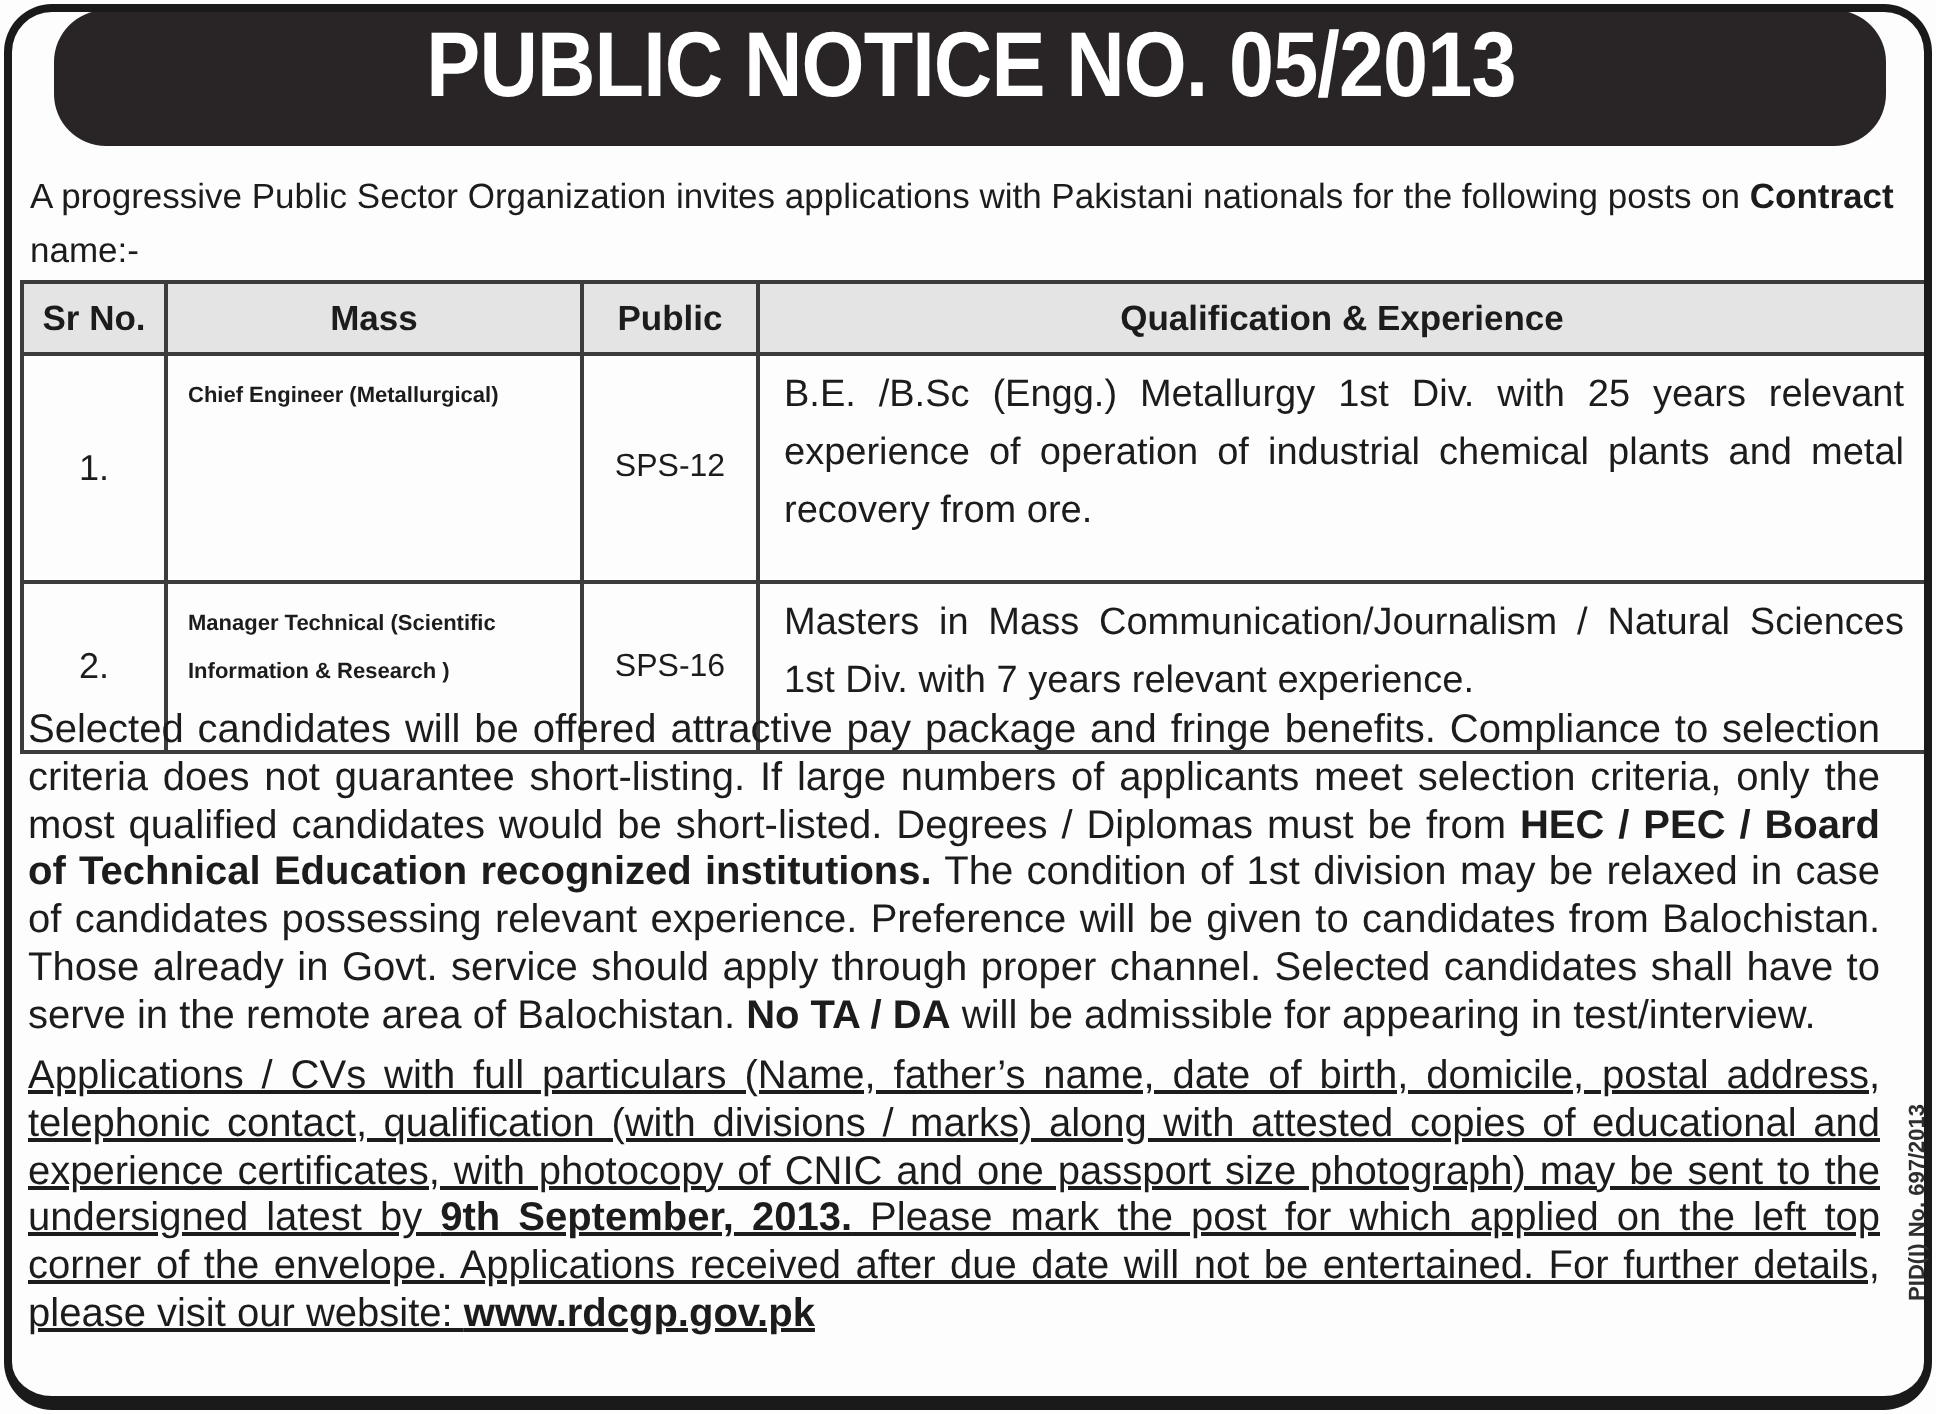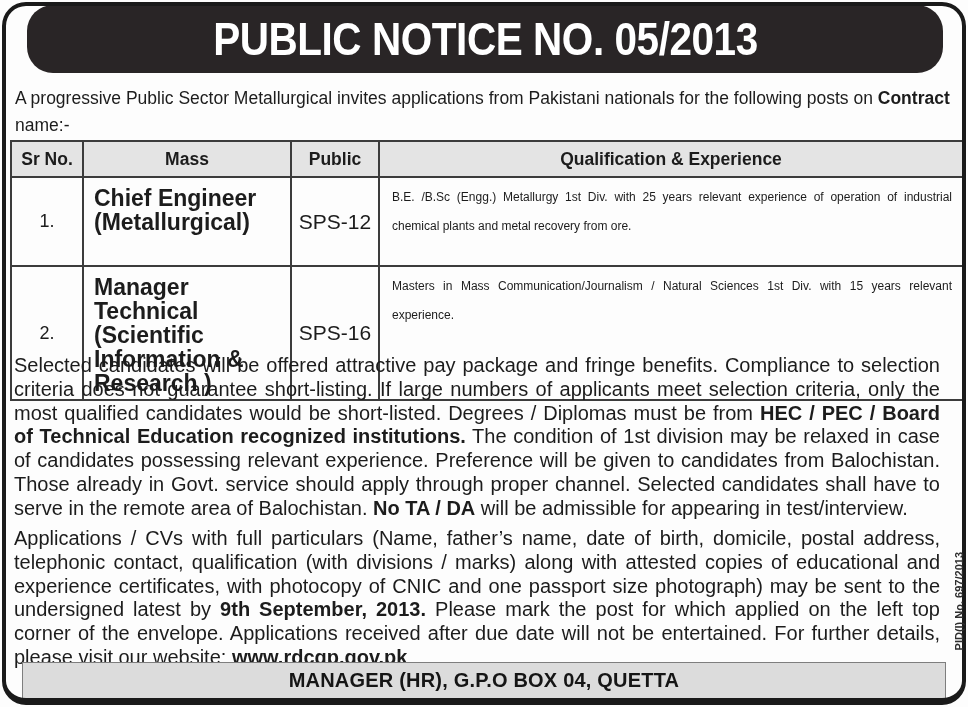--- a/index.html
+++ b/index.html
@@ -17,21 +17,21 @@
     border: 4px solid #1a1a1a;
     border-bottom-width: 7px;
     border-radius: 24px;
     pointer-events: none;
     z-index: 5;
   }
   .titlebar {
     position: absolute; left: 27px; right: 25px; top: 5px; height: 68px;
     background: #292526;
     border-radius: 26px;
-    display: flex; align-items: center; justify-content: center;
+    display: flex; justify-content: center;
   }
   .title {
     color: #ffffff;
     font-weight: bold;
     font-size: 46px;
     white-space: nowrap;
     transform: scaleX(0.88);
     letter-spacing: -0.5px;
   }
   .intro {
@@ -55,40 +55,40 @@
     font-weight: bold;
     text-align: center;
   }
   .c-sr    { width: 72px; }
   .c-post  { width: 208px; }
   .c-scale { width: 88px; }
   td.c-sr {
     text-align: center; vertical-align: middle; font-size: 18px;
   }
   td.c-post {
-    font-weight: bold; font-size: 23px; line-height: 24px;
+    font-weight: bold; font-size: 11px; line-height: 24px;
     padding: 8px 8px 4px 10px; vertical-align: top;
   }
   td.c-scale {
-    text-align: center; vertical-align: middle; font-size: 21px;
+    text-align: center; vertical-align: middle; font-size: 16px;
   }
   td.c-qual {
-    font-size: 12px; line-height: 29px;
-    padding: 5px 10px 0 12px;
+    font-size: 19px; line-height: 29px;
+    padding: 5px 10px 20px 12px;
     text-align: justify; vertical-align: top;
   }
   .row-1 td { height: 89px; }
   .row-2 td { height: 82px; margin-top: 20px; }
   .para {
     position: absolute; left: 14px; right: 28px;
     font-size: 20px; line-height: 23.8px;
     text-align: justify;
   }
   .p1 { top: 354px; }
-  .p2 { top: 527px; }
+  .p2 { top: 527px; text-decoration: underline; }
   .footerbar {
     position: absolute; left: 22px; right: 22px; bottom: 8px; height: 37px;
     background: #dcdcdc;
     border: 1px solid #7e7e7e;
     display: flex; align-items: center; justify-content: center;
     font-weight: bold; font-size: 20px; letter-spacing: 0.2px;
     color: #151515;
   }
   .pid {
     position: absolute; right: 1px; bottom: 13px;
@@ -108,21 +108,21 @@
 <body>
 
 <div class="page">
 
   <div class="frame"></div>
 
   <div class="titlebar">
     <span class="title">PUBLIC NOTICE NO. 05/2013</span>
   </div>
 
-  <p class="intro"><span>A progressive Public Sector Metallurgical invites applications from Pakistani nationals for the following posts on </span><strong>Contract</strong><span> name:-</span></p>
+  <p class="intro"><span>A progressive Public Sector Organization invites applications with Pakistani nationals for the following posts on </span><strong>Contract</strong><span> name:-</span></p>
 
   <table class="posts-table">
     <thead>
       <tr>
         <th class="c-sr">Sr No.</th>
         <th class="c-post">Mass</th>
         <th class="c-scale">Public</th>
         <th class="c-qual">Qualification &amp; Experience</th>
       </tr>
     </thead>
@@ -130,30 +130,27 @@
       <tr class="row-1">
         <td class="c-sr">1.</td>
         <td class="c-post">Chief Engineer (Metallurgical)</td>
         <td class="c-scale">SPS-12</td>
         <td class="c-qual">B.E. /B.Sc (Engg.) Metallurgy 1st Div. with 25 years relevant experience of operation of industrial chemical plants and metal recovery from ore.</td>
       </tr>
       <tr class="row-2">
         <td class="c-sr">2.</td>
         <td class="c-post">Manager Technical (Scientific Information &amp; Research )</td>
         <td class="c-scale">SPS-16</td>
-        <td class="c-qual">Masters in Mass Communication/Journalism / Natural Sciences 1st Div. with 15 years relevant experience.</td>
+        <td class="c-qual">Masters in Mass Communication/Journalism / Natural Sciences 1st Div. with 7 years relevant experience.</td>
       </tr>
     </tbody>
   </table>
 
   <p class="para p1"><span>Selected candidates will be offered attractive pay package and fringe benefits. Compliance to selection criteria does not guarantee short-listing. If large numbers of applicants meet selection criteria, only the most qualified candidates would be short-listed. Degrees / Diplomas must be from </span><strong>HEC / PEC / Board of Technical Education recognized institutions.</strong><span> The condition of 1st division may be relaxed in case of candidates possessing relevant experience. Preference will be given to candidates from Balochistan. Those already in Govt. service should apply through proper channel. Selected candidates shall have to serve in the remote area of Balochistan. </span><strong>No TA / DA</strong><span> will be admissible for appearing in test/interview.</span></p>
 
   <p class="para p2"><span>Applications / CVs with full particulars (Name, father’s name, date of birth, domicile, postal address, telephonic contact, qualification (with divisions / marks) along with attested copies of educational and experience certificates, with photocopy of CNIC and one passport size photograph) may be sent to the undersigned latest by </span><strong>9th September, 2013.</strong><span> Please mark the post for which applied on the left top corner of the envelope. Applications received after due date will not be entertained. For further details, please visit our website: </span><strong>www.rdcgp.gov.pk</strong></p>
 
-  <div class="footerbar">
-    <span>MANAGER (HR), G.P.O BOX 04, QUETTA</span>
-  </div>
 
   <div class="pid">
     <span>PID(I) No. 697/2013</span>
   </div>
 
 </div>
 
 </body></html>

